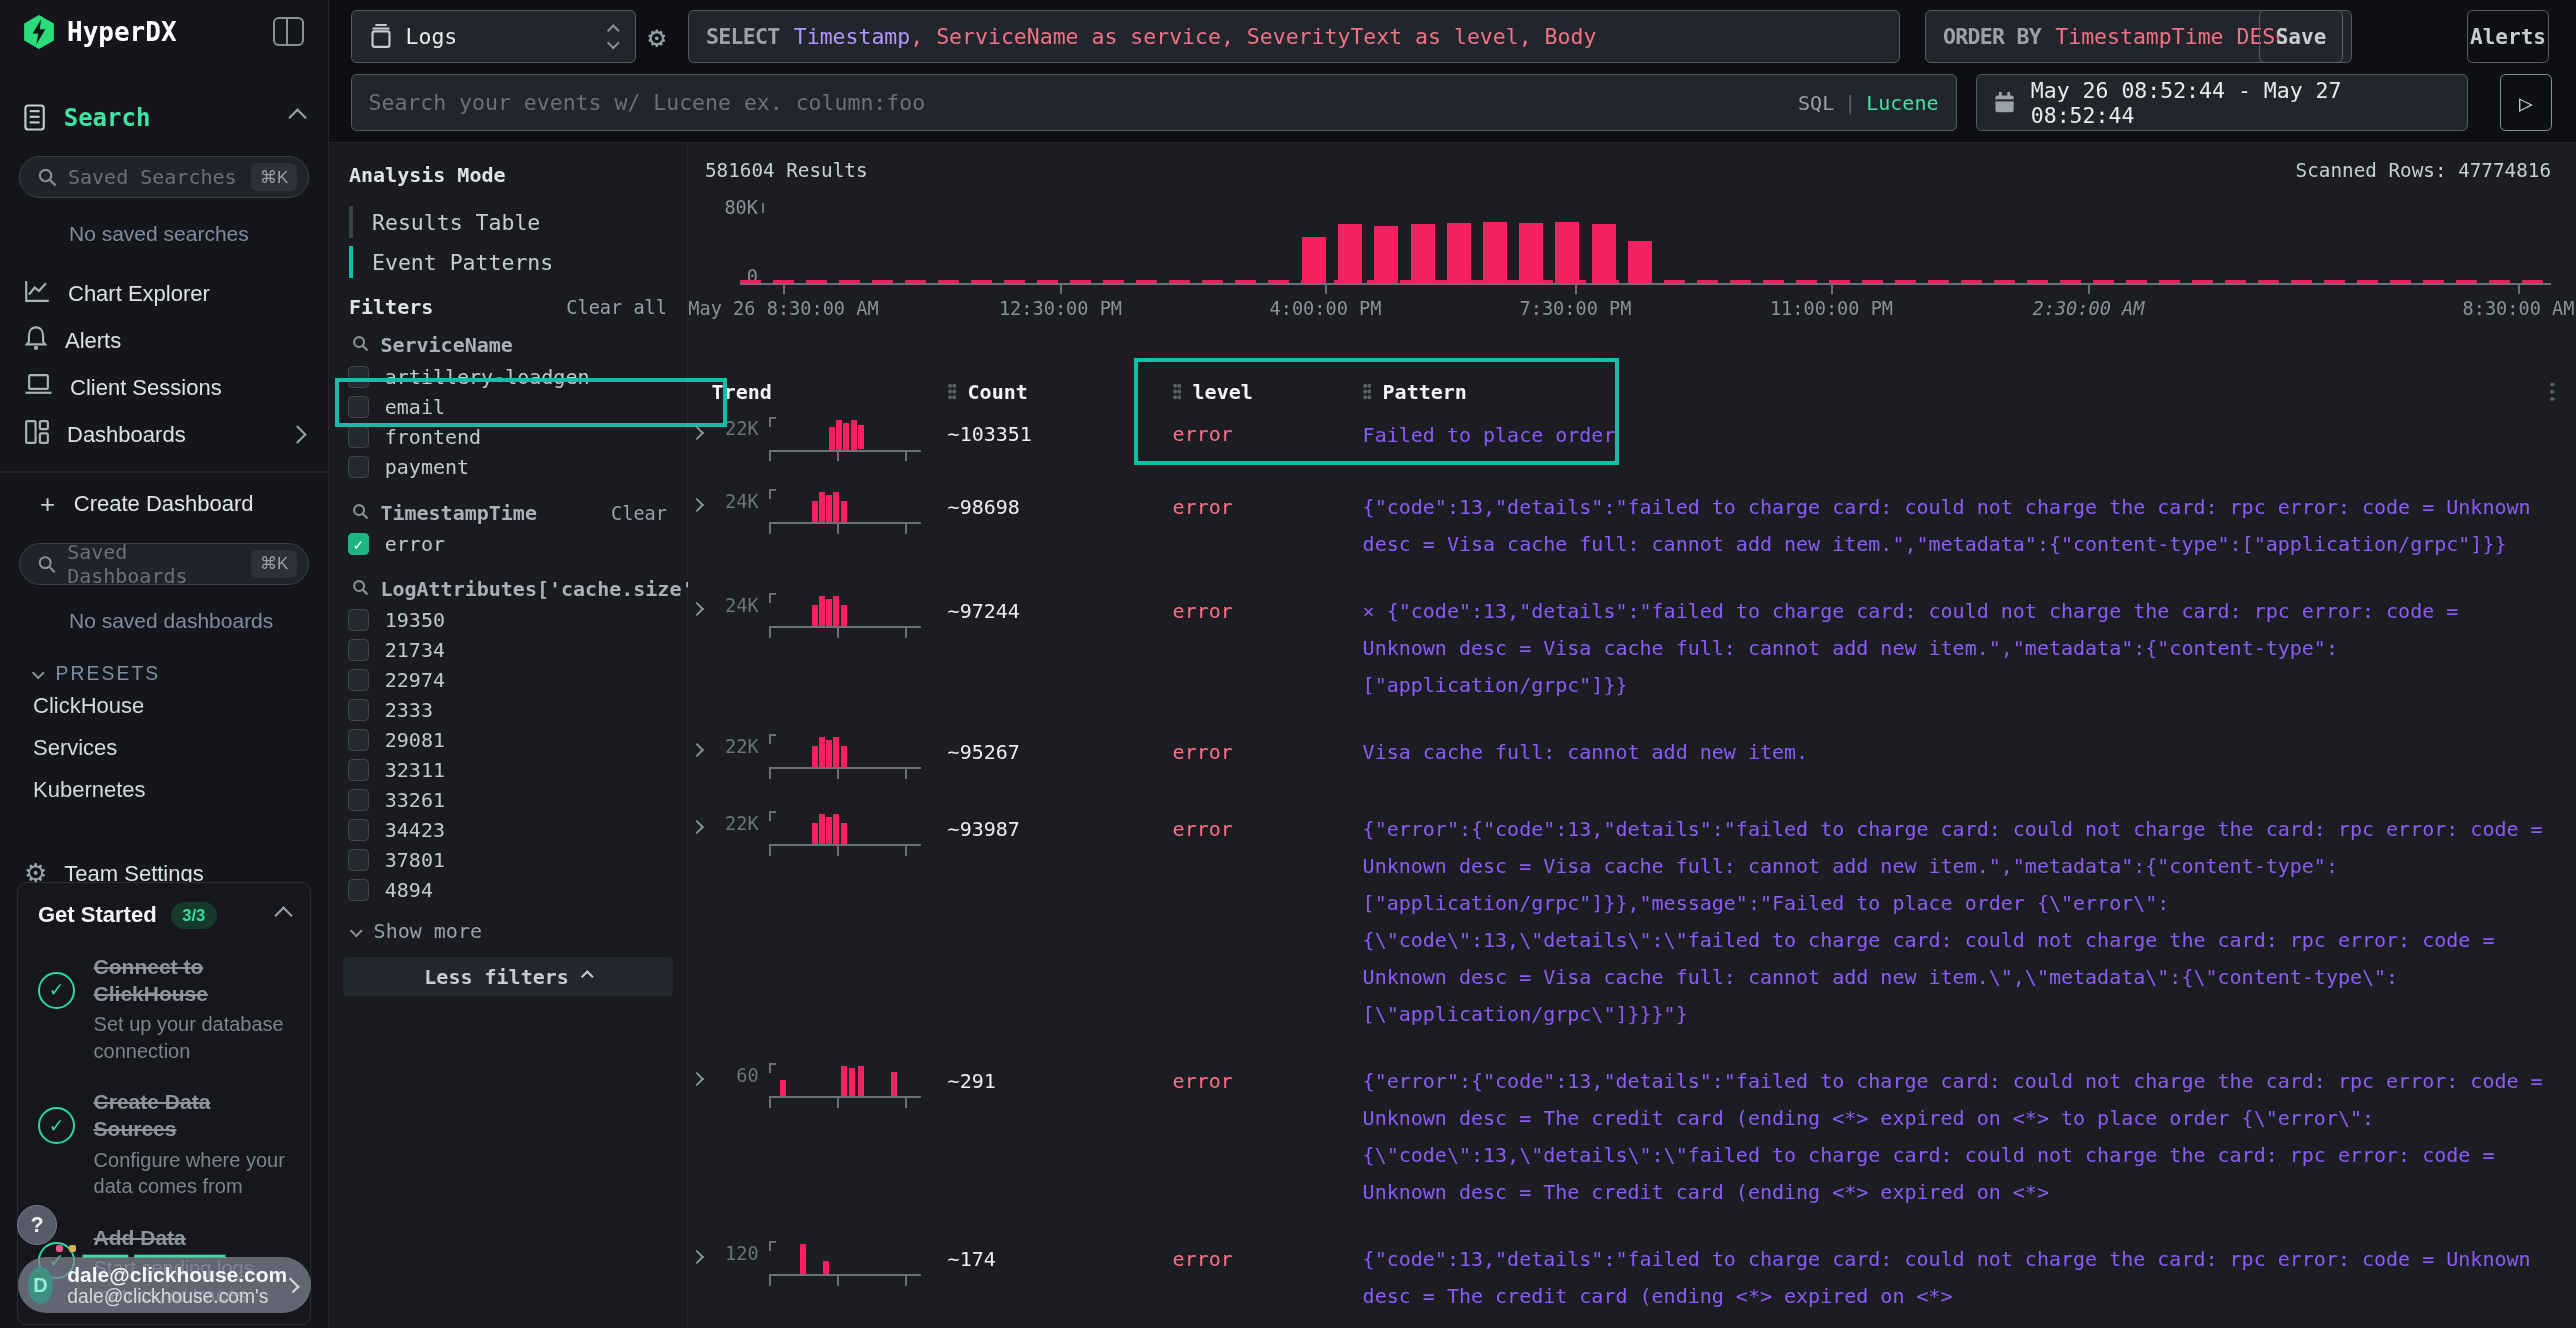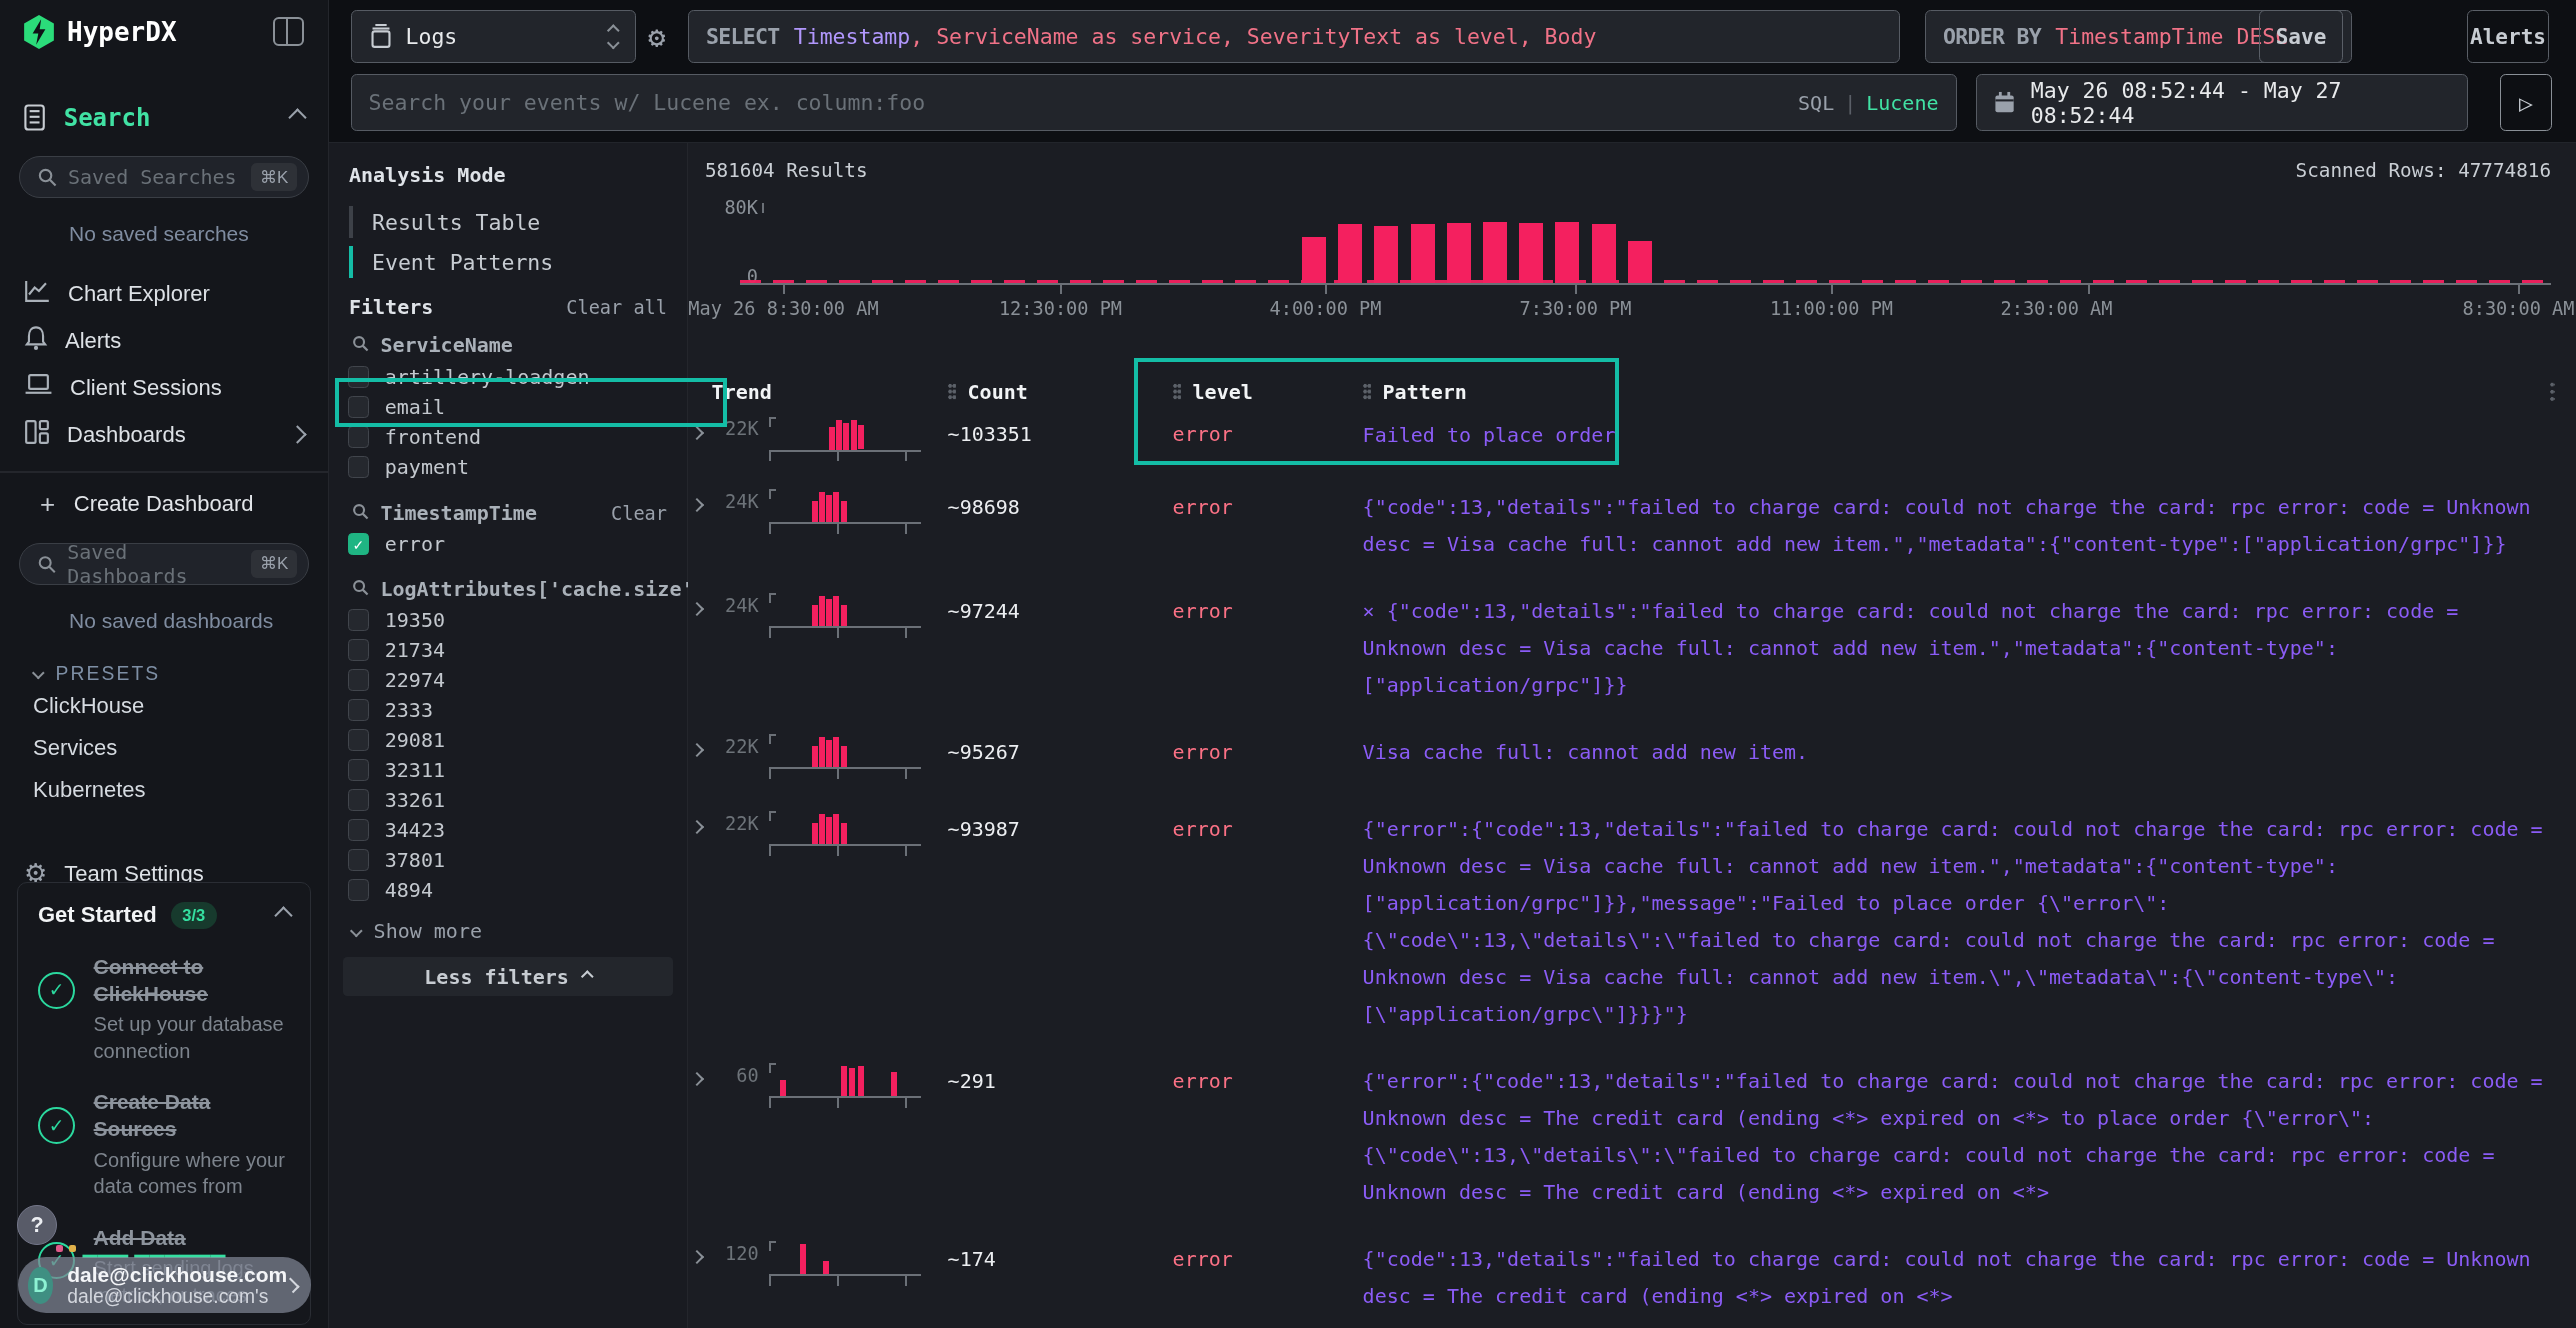--- a/index.html
+++ b/index.html
@@ -538,21 +538,21 @@
           <div class="xlab" style="left: 95px;">May 26 8:30:00 AM</div>
           <div class="xtick" style="left: 372px;"></div>
           <div class="xlab" style="left: 372px;">12:30:00 PM</div>
           <div class="xtick" style="left: 637px;"></div>
           <div class="xlab" style="left: 637px;">4:00:00 PM</div>
           <div class="xtick" style="left: 887px;"></div>
           <div class="xlab" style="left: 887px;">7:30:00 PM</div>
           <div class="xtick" style="left: 1143px;"></div>
           <div class="xlab" style="left: 1143px;">11:00:00 PM</div>
           <div class="xtick" style="left: 1400px;"></div>
-          <div class="xlab" style="left: 1368px;">2:30:00 AM</div>
+          <div class="xlab" style="left: 1400px; font-style: italic;">2:30:00 AM</div>
           <div class="xtick" style="left: 1830px;"></div>
           <div class="xlab" style="left: 1830px;">8:30:00 AM</div>
         </div>
     </div>
 
     <div class="etable">
       <div class="thead">
         <span class="c-exp"></span>
         <span class="c-trend">Trend</span>
         <span class="c-count">

